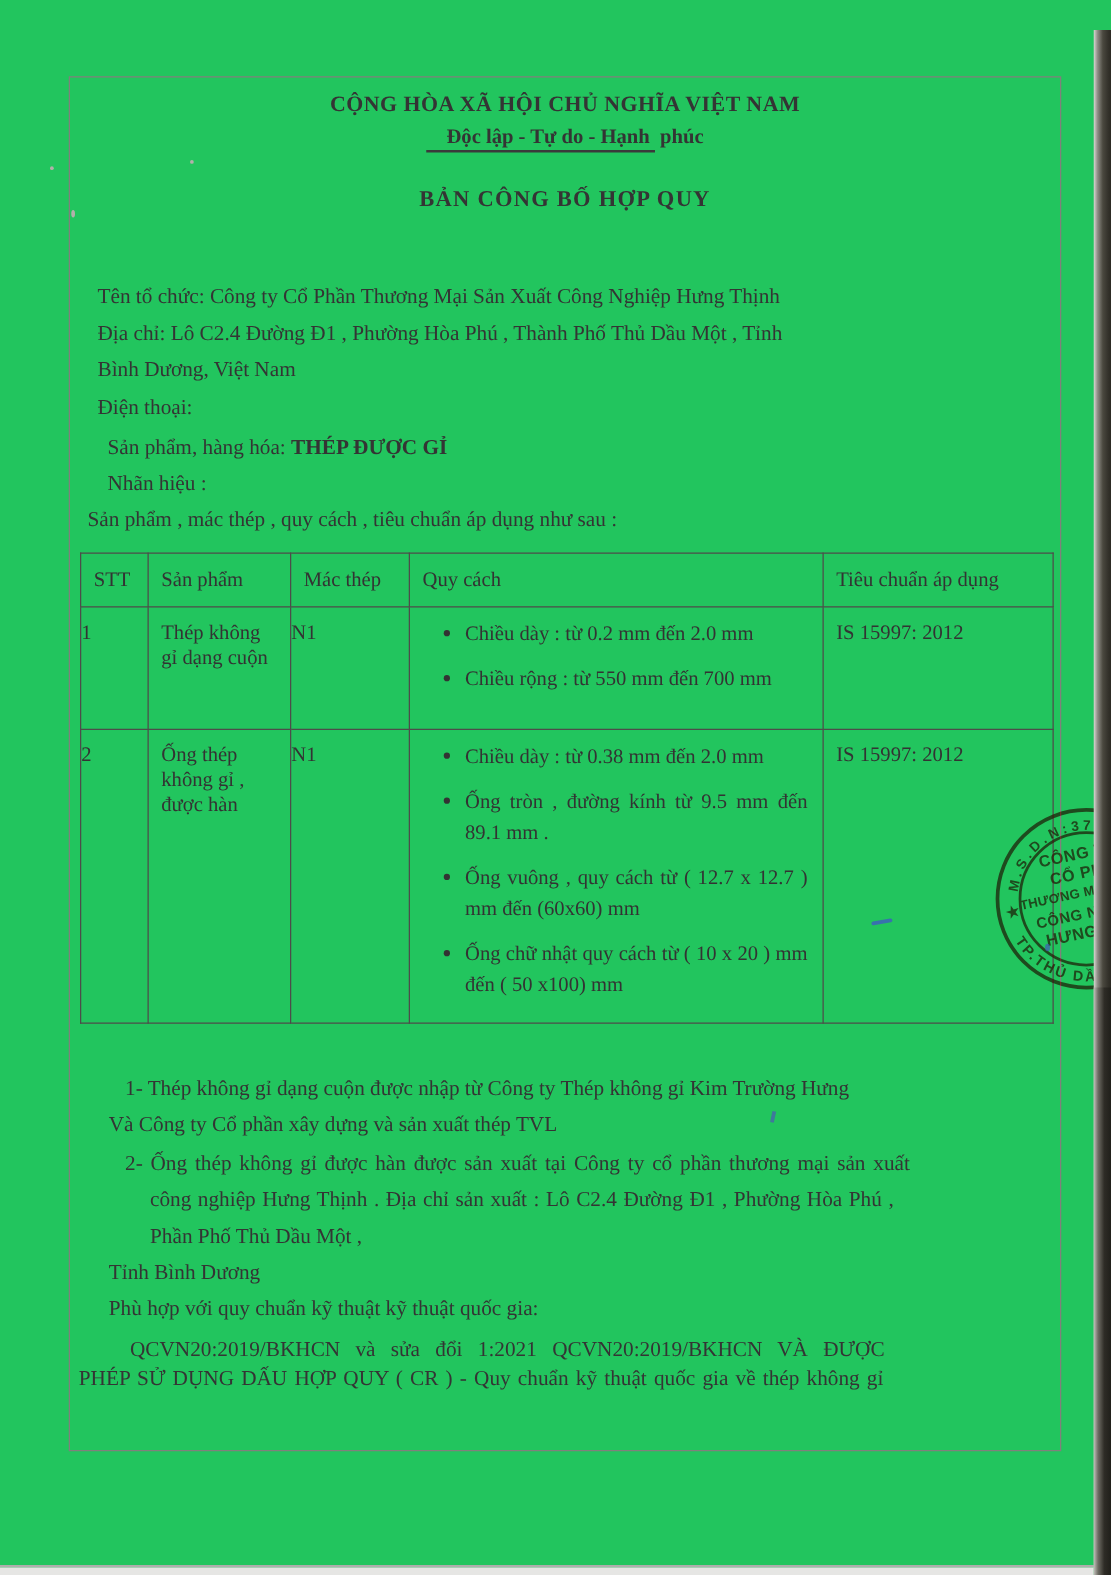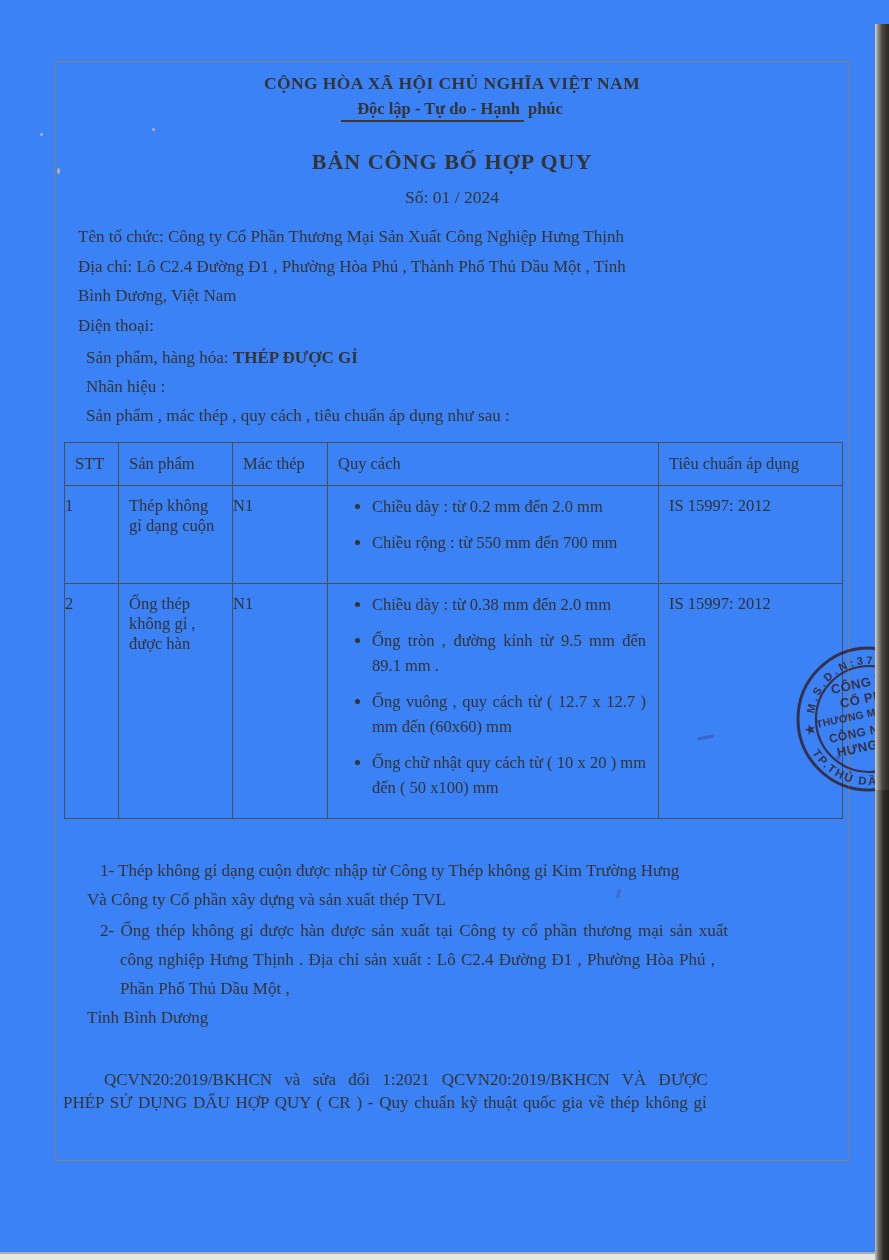--- a/index.html
+++ b/index.html
@@ -6,32 +6,32 @@
   html,body { width:889px; height:1260px; }
   body {
     font-family:"Liberation Serif", serif;
     background:#ffffff;
     position:relative;
     overflow:hidden;
     color:#343434;
   }
   .page {
     position:absolute; inset:0;
-    background:#3b82f6;
+    background:#22c55e;
   }
   .frame {
     position:absolute; left:55px; top:61px; width:794px; height:1100px;
     border:1.5px solid #80807c;
   }
   
   .cline { position:absolute; left:55px; width:794px; text-align:center; }
   .nat1 { top:73px; font-size:17.5px; font-weight:bold; letter-spacing:.4px; }
   .nat2 { top:99px; font-size:16.5px; font-weight:bold; }
   .nat2 .u { border-bottom:2px solid #3a3a3a; padding:0 4px 2px 16px; }
-  .doc-title { top:149px; font-size:22px; font-weight:bold; letter-spacing:1px; }
+  .doc-title { top:149px; font-size:18px; font-weight:bold; letter-spacing:1px; }
   .doc-num { top:187px; font-size:17.5px; }
   
   .bl { position:absolute; font-size:17px; white-space:nowrap; }
   .bold { font-weight:bold; }
   
   table.spec {
     position:absolute; left:64px; top:442px; width:778px;
     border-collapse:collapse; table-layout:fixed;
     font-size:16.5px; color:#333;
   }
@@ -85,29 +85,28 @@
 <body>
 
 <div class="page">
 
   <div class="frame"></div>
 
   <div class="cline nat1">CỘNG HÒA XÃ HỘI CHỦ NGHĨA VIỆT NAM</div>
   <div class="cline nat2"><span class="u">Độc lập - Tự do - Hạnh</span> <span>phúc</span></div>
 
   <div class="cline doc-title">BẢN CÔNG BỐ HỢP QUY</div>
-  <div class="cline doc-num">Số: 01 / 2024</div>
 
   <div class="bl" style="left:78px; top:227px;">Tên tổ chức: Công ty Cổ Phần Thương Mại Sản Xuất Công Nghiệp Hưng Thịnh</div>
   <div class="bl" style="left:78px; top:257px;">Địa chỉ: Lô C2.4 Đường Đ1 , Phường Hòa Phú , Thành Phố Thủ Dầu Một , Tỉnh</div>
   <div class="bl" style="left:78px; top:286px;">Bình Dương, Việt Nam</div>
   <div class="bl" style="left:78px; top:316px;">Điện thoại:</div>
   <div class="bl" style="left:86px; top:348px;"><span>Sản phẩm, hàng hóa:</span> <span class="bold">THÉP ĐƯỢC GỈ</span></div>
   <div class="bl" style="left:86px; top:377px;">Nhãn hiệu :</div>
-  <div class="bl" style="left:86px; top:406px;">Sản phẩm , mác thép , quy cách , tiêu chuẩn áp dụng như sau :</div>
+  <div class="bl" style="left:70px; top:406px;">Sản phẩm , mác thép , quy cách , tiêu chuẩn áp dụng như sau :</div>
 
   <table class="spec">
     <colgroup>
       <col style="width:54px">
         <col style="width:114px">
         <col style="width:95px">
         <col style="width:331px">
         <col style="width:184px">
     </colgroup>
     <tbody>
@@ -146,20 +145,21 @@
     </tr>
   </tbody>
     </table>
 
   <div class="note" style="left:100px; top:861px;text-align:center;">1-  Thép không gỉ dạng cuộn được nhập từ Công ty Thép không gỉ Kim Trường Hưng</div>
   <div class="note" style="left:87px; top:890px;">Và Công ty Cổ phần xây dựng và sản xuất thép TVL</div>
   <div class="note" style="left:100px; top:921px; word-spacing:2px;">2-  Ống thép không gỉ được hàn được sản xuất tại Công ty cổ phần thương mại sản xuất</div>
   <div class="note" style="left:120px; top:950px; word-spacing:1px;">công nghiệp Hưng Thịnh . Địa chỉ sản xuất : Lô C2.4 Đường Đ1 , Phường Hòa Phú ,</div>
   <div class="note" style="left:120px; top:979px;">Phần Phố Thủ Dầu Một ,</div>
   <div class="note" style="left:87px; top:1008px;">Tỉnh Bình Dương</div>
+  <div class="note" style="left:87px; top:1037px;">Phù hợp với quy chuẩn kỹ thuật kỹ thuật quốc gia:</div>
   <div class="note" style="left:104px; top:1070px; word-spacing:8px;">QCVN20:2019/BKHCN và sửa đổi 1:2021 QCVN20:2019/BKHCN VÀ ĐƯỢC</div>
   <div class="note" style="left:63px; top:1093px; word-spacing:1.5px;">PHÉP SỬ DỤNG DẤU HỢP QUY ( CR ) -  Quy chuẩn kỹ thuật quốc gia về thép không gỉ</div>
 
   <svg class="stamp" viewBox="0 0 156 156">
     <defs>
       <path id="arcTop" d="M 22,77 A 55,55 0 0 1 132,77"></path>
       <path id="arcBottom" d="M 11,77 A 66,66 0 0 0 143,77"></path>
     </defs>
     <circle cx="77" cy="77" r="71" fill="none" stroke="#d94f3b" stroke-width="3"></circle>
     <circle cx="77" cy="77" r="53" fill="none" stroke="#d94f3b" stroke-width="2.2"></circle>

